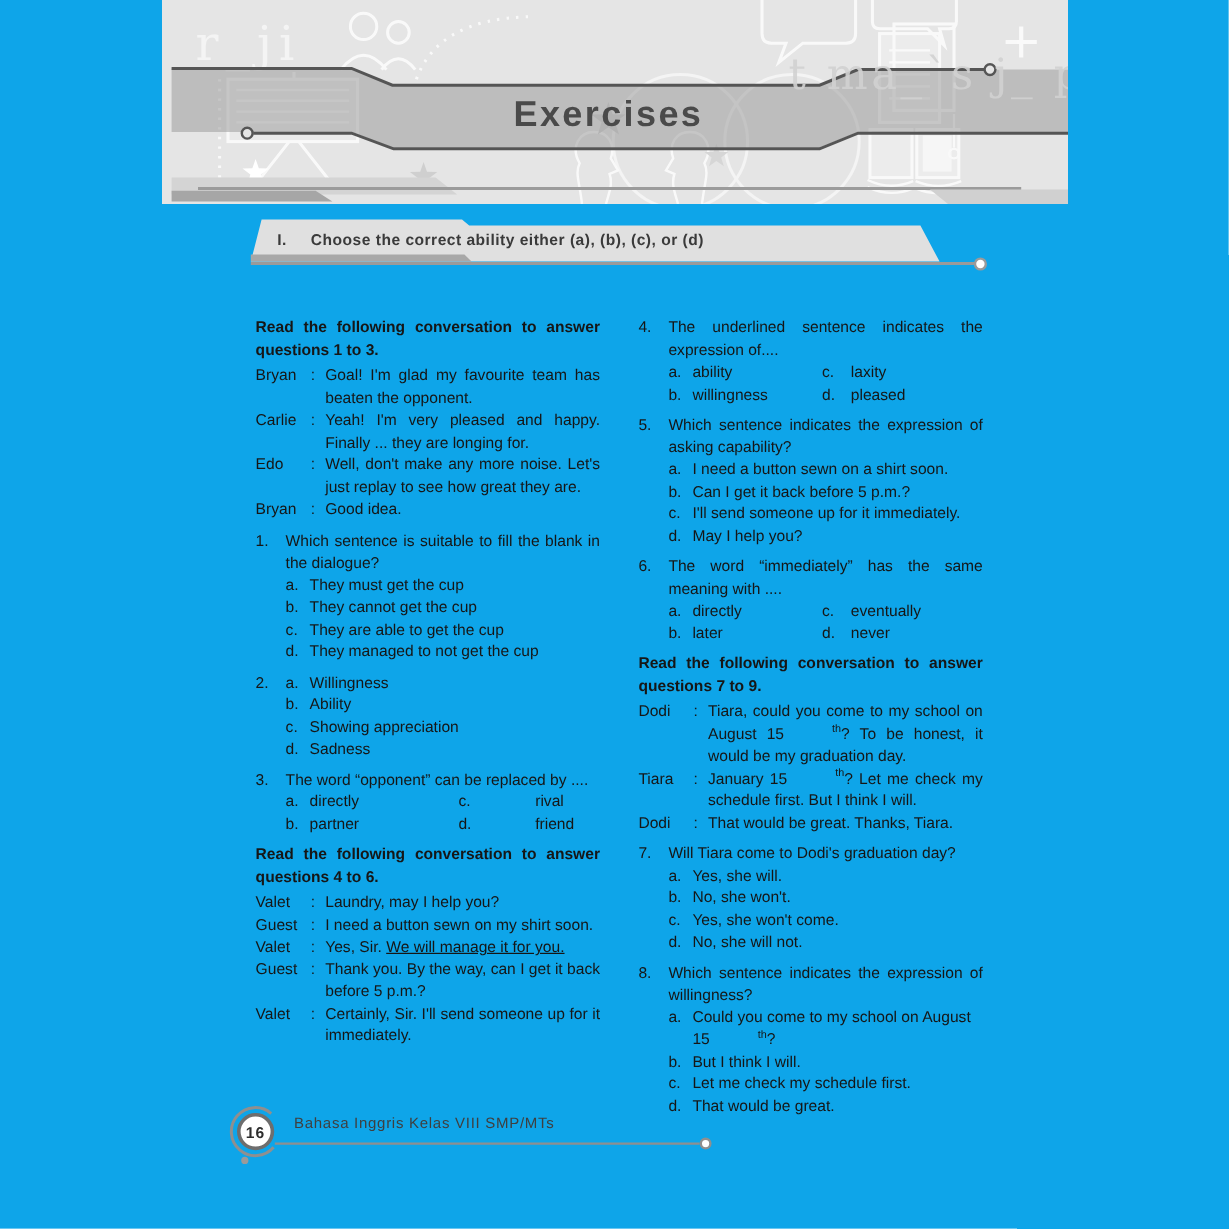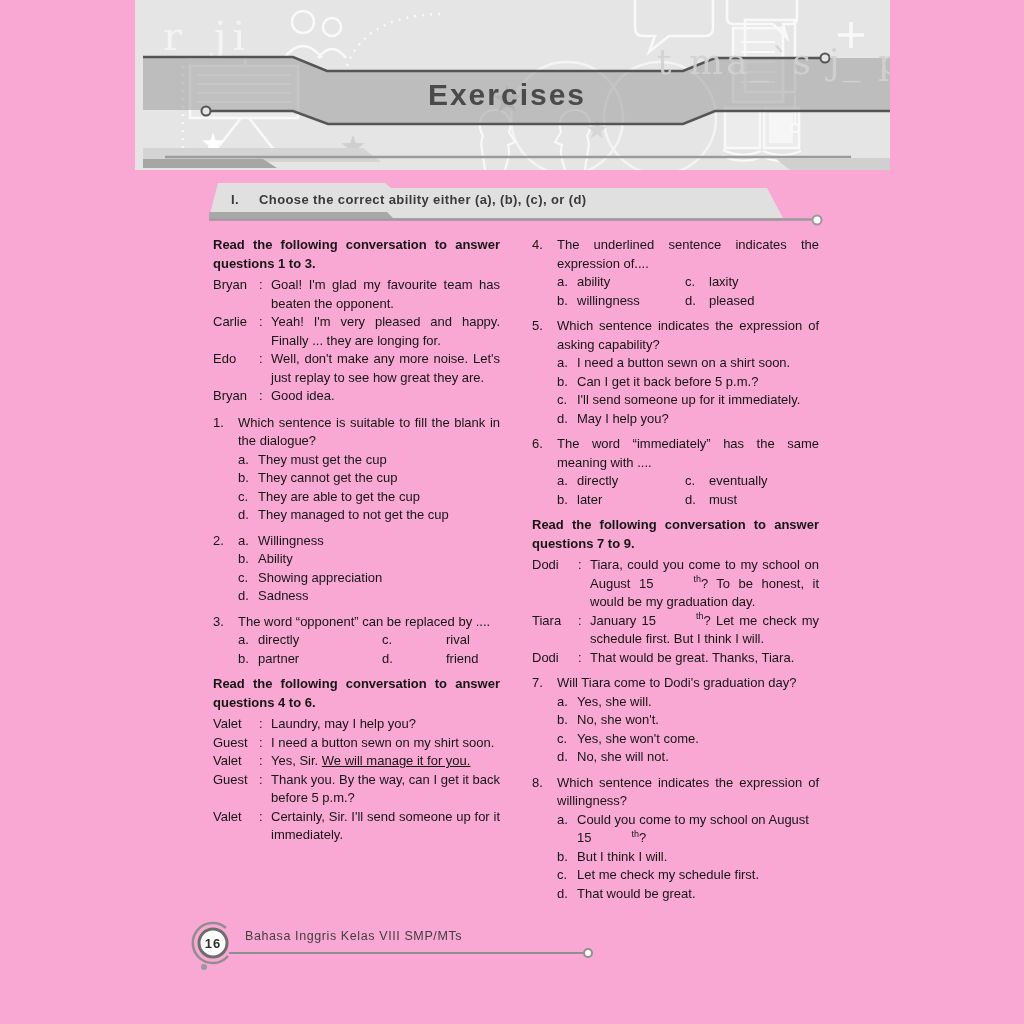--- a/index.html
+++ b/index.html
@@ -1,30 +1,30 @@
 <!DOCTYPE html>
 <html><head>
 <meta charset="utf-8">
 <style>
   html,body { margin:0; padding:0; background:#ffffff; }
   .page {
-    position:relative; width:1024px; height:1024px; background:#f9a8d4;
+    position:relative; width:1024px; height:1024px; background:#0ea5e9;
     font-family:"Liberation Sans", sans-serif; color:#161616; overflow:hidden;
   }
   .header-svg { position:absolute; left:135px; top:0; }
   
   .banner { position:absolute; left:205px; top:180px; width:625px; height:50px; }
   .banner svg { position:absolute; left:0; top:0; }
   .banner .stext {
     position:absolute; left:26px; top:12px; display:flex; gap:20px;
     font-weight:bold; font-size:13px; color:#3a3a3a; letter-spacing:0.4px;
   }
   
   .columns {
-    position:absolute; left:213px; top:228px; width:606px;
+    position:absolute; left:213px; top:256px; width:606px;
     display:flex; gap:32px; font-size:13px; line-height:18.5px;
   }
   .col { width:295px; }
   .intro { font-weight:bold; text-align:justify; margin:7px 0 3px 0; }
   .intro.first { margin-top:8px; }
   .col > .intro:first-child { margin-top:8px; }
   .dline { display:grid; grid-template-columns:46px 12px 1fr; }
   .dline .dtext { text-align:justify; }
   .question { display:grid; grid-template-columns:25px 1fr; margin-top:7px; }
   .question.first { margin-top:8px; }
@@ -310,21 +310,21 @@
           <div class="opt2">
             <span>a.</span>
             <span>directly</span>
             <span>c.</span>
             <span>eventually</span>
           </div>
           <div class="opt2">
             <span>b.</span>
             <span>later</span>
             <span>d.</span>
-            <span>must</span>
+            <span>never</span>
           </div>
         </div>
       </div>
 
       <p class="intro">Read the following conversation to answer questions 7 to 9.</p>
 
       <div class="dialogue">
         <div class="dline">
           <span class="speaker">Dodi</span>
           <span class="colon">:</span>

